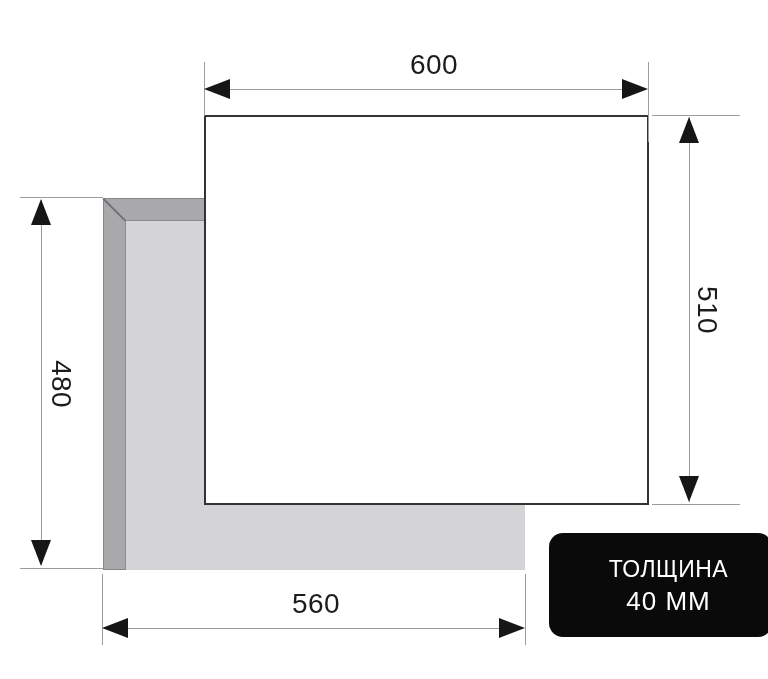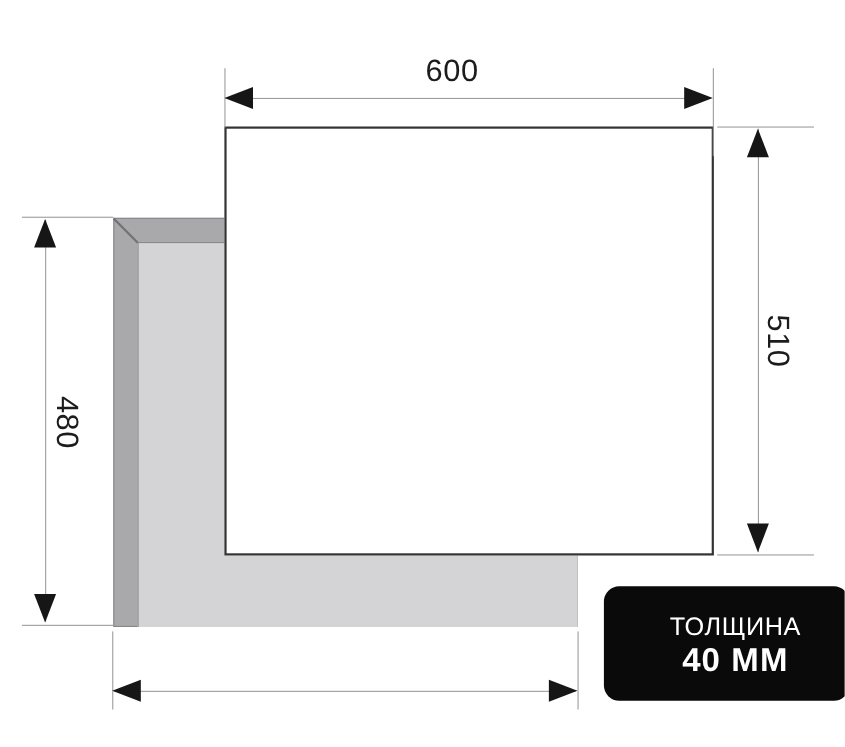--- a/index.html
+++ b/index.html
@@ -90,63 +90,64 @@
     text-align: center;
     padding-left: 16px;
   }
   .badge-line {
     font-size: 23px;
     line-height: 31px;
     letter-spacing: 0.5px;
     font-weight: 400;
   }
   .badge-line.bold {
-    font-size: 30px;
+    font-size: 26px;
     line-height: 32px;
-    font-weight: 700;
+    font-weight: 400;
     letter-spacing: 1px;
   }
 </style>
 </head>
 <body>
 
 <div id="canvas">
 
   <div class="cutout-outer">
     <div class="cutout-inner"></div>
   </div>
   <div class="cutout-miter"></div>
 
   <div class="panel"></div>
 
   <div class="dline v" style="left:204px; top:62px; height:54px;"></div>
   <div class="dline v" style="left:648px; top:62px; height:80px;"></div>
   <div class="dline h" style="left:206px; top:89px; width:440px;"></div>
   <div class="arr arr-left" style="left:204px; top:79px;"></div>
   <div class="arr arr-right" style="left:622px; top:79px;"></div>
-  <div class="dim-label" style="left:351px; top:51px;">600</div>
+  <div class="dim-label" style="left:374px; top:51px;">600</div>
 
   <div class="dline h" style="left:652px; top:115px; width:88px;"></div>
   <div class="dline h" style="left:652px; top:504px; width:88px;"></div>
   <div class="dline v" style="left:689px; top:117px; height:385px;"></div>
   <div class="arr arr-up" style="left:679px; top:117px;"></div>
   <div class="arr arr-down" style="left:679px; top:476px;"></div>
   <div class="dim-label rot90" style="left:647px; top:296px;">510</div>
 
   <div class="dline h" style="left:20px; top:197px; width:83px;"></div>
   <div class="dline h" style="left:20px; top:568px; width:83px;"></div>
   <div class="dline v" style="left:41px; top:200px; height:365px;"></div>
   <div class="arr arr-up" style="left:31px; top:199px;"></div>
   <div class="arr arr-down" style="left:31px; top:540px;"></div>
   <div class="dim-label rot90" style="left:1px; top:370px;">480</div>
 
   <div class="dline v" style="left:102px; top:574px; height:71px;"></div>
   <div class="dline v" style="left:525px; top:574px; height:71px;"></div>
   <div class="dline h" style="left:104px; top:628px; width:419px;"></div>
   <div class="arr arr-left" style="left:102px; top:618px;"></div>
   <div class="arr arr-right" style="left:499px; top:618px;"></div>
+  <div class="dim-label" style="left:256px; top:590px;">560</div>
 
   <div class="badge">
     <div class="badge-line">ТОЛЩИНА</div>
     <div class="badge-line bold">40 ММ</div>
   </div>
 
 </div>
 
 </body></html>

